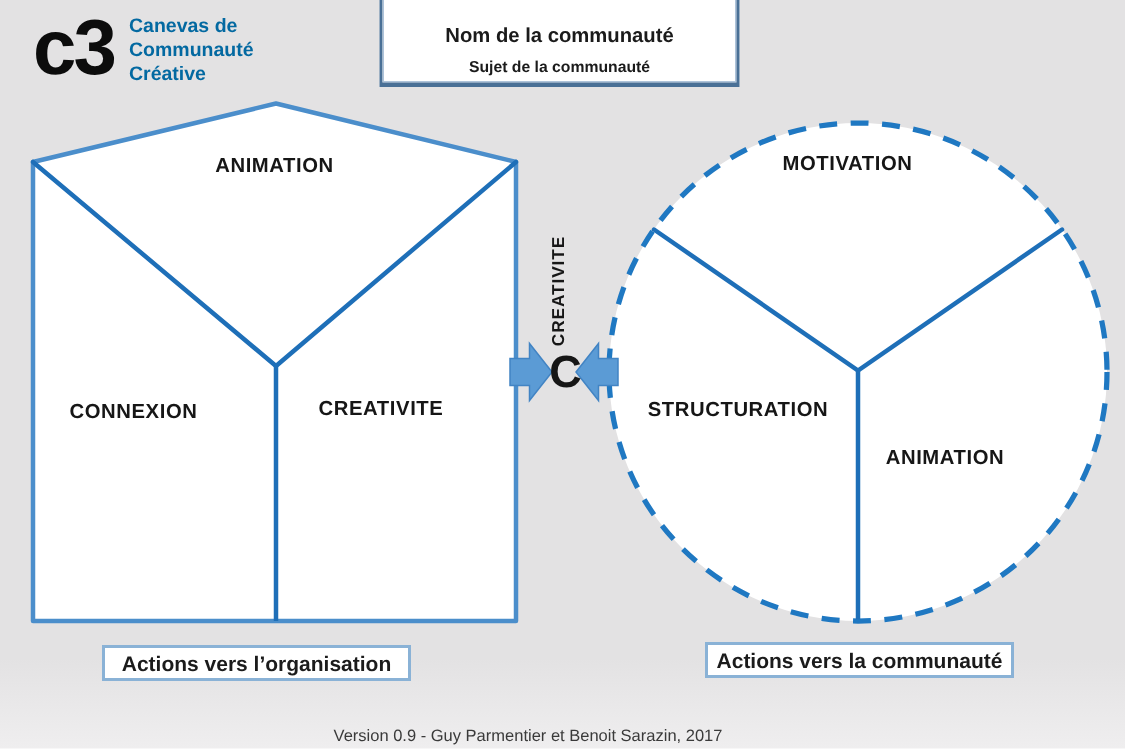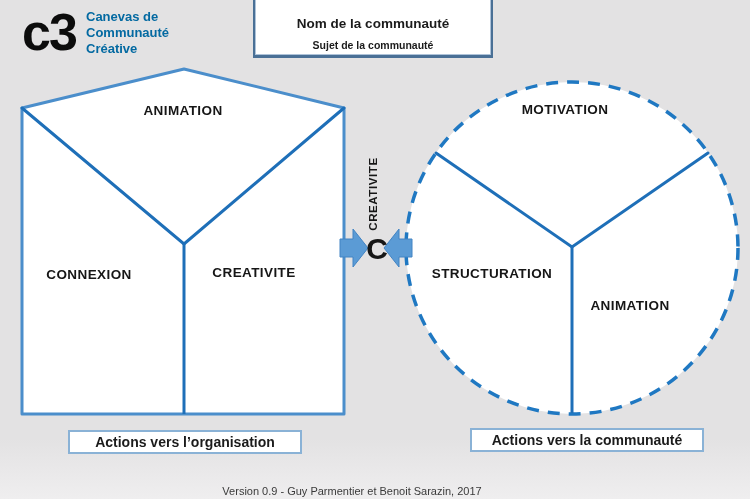--- a/index.html
+++ b/index.html
@@ -40,21 +40,21 @@
   #lbl-motivation{left:565px;top:109px;}
   #lbl-structuration{left:492px;top:273px;}
   #lbl-animation{left:630px;top:273px;margin-top:32px;}
   #lbl-creativite{
     left:373px;top:194px;font-size:11.5px;letter-spacing:0.6px;
     transform:translate(-50%,-50%) rotate(-90deg);
   }
   #lbl-c{left:377px;top:249px;font-size:30px;letter-spacing:0;}
   
   .caption-box{
-    position:absolute;height:24px;width:234px;
+    position:absolute;height:24px;width:206px;
     background:#fff;border:2px solid #8ab2d6;box-sizing:border-box;
     display:flex;align-items:center;justify-content:center;
     font-size:14px;font-weight:bold;white-space:nowrap;
   }
   #caption-org{left:68px;top:430px;}
   #caption-com{left:470px;top:428px;text-align:right;}
   
   .version{
     position:absolute;left:352px;top:485px;transform:translateX(-50%);
     font-size:11px;color:#3a3a3a;white-space:nowrap;

